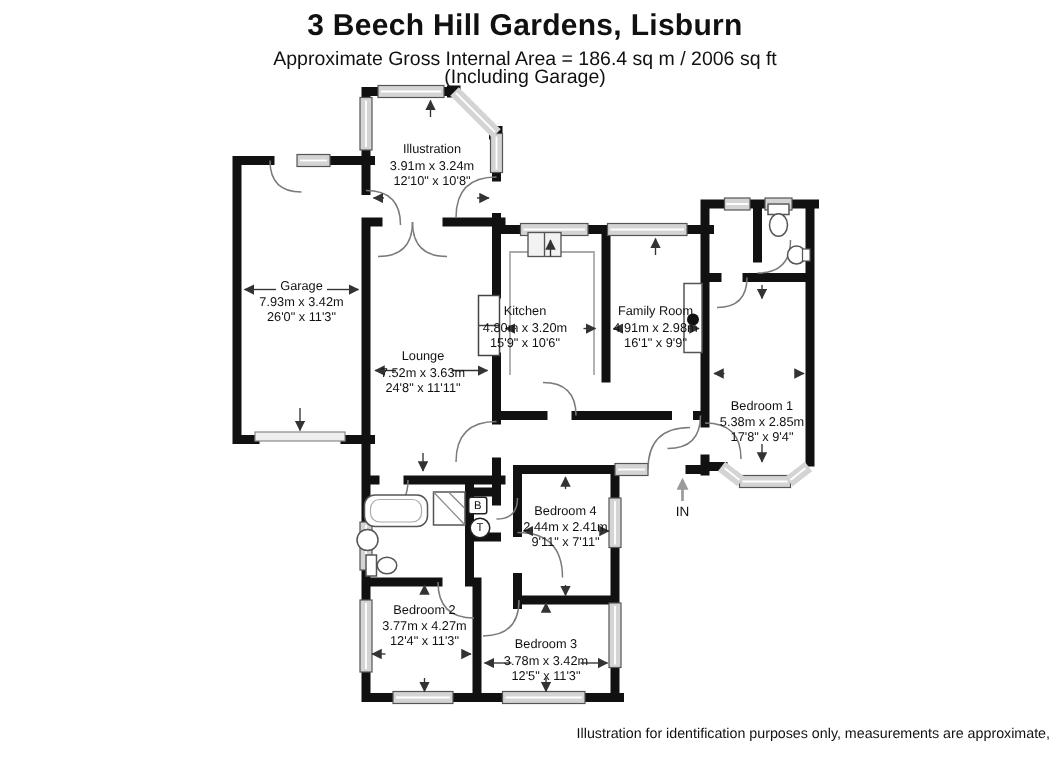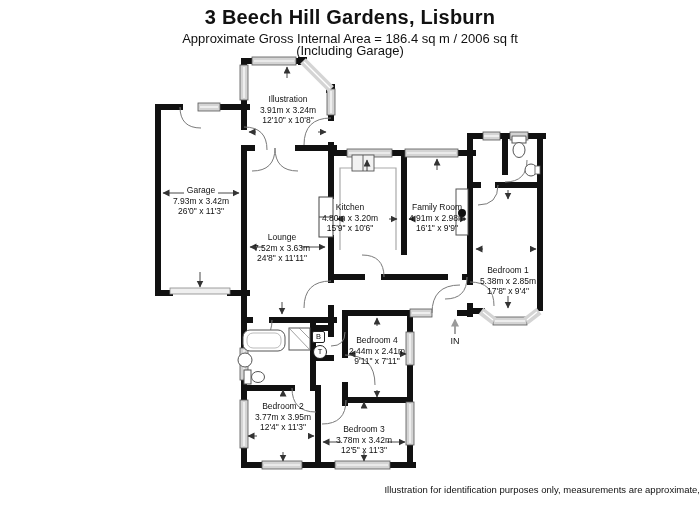--- a/index.html
+++ b/index.html
@@ -233,21 +233,21 @@
     <div>5.38m x 2.85m</div>
     <div>17'8" x 9'4"</div>
   </div>
   <div class="lbl" style="left:377px;top:335px;">
     <div>Bedroom 4</div>
     <div>2.44m x 2.41m</div>
     <div>9'11" x 7'11"</div>
   </div>
   <div class="lbl" style="left:283px;top:401px;">
     <div>Bedroom 2</div>
-    <div>3.77m x 3.95m</div>
+    <div>3.77m x 4.27m</div>
     <div>12'4" x 11'3"</div>
   </div>
   <div class="lbl" style="left:364px;top:424px;">
     <div>Bedroom 3</div>
     <div>3.78m x 3.42m</div>
     <div>12'5" x 11'3"</div>
   </div>
 
   <div class="in-lbl" style="left:455px;top:336px;">IN</div>
   <div class="mk mk-b" style="left:312px;top:331px;">B</div>

